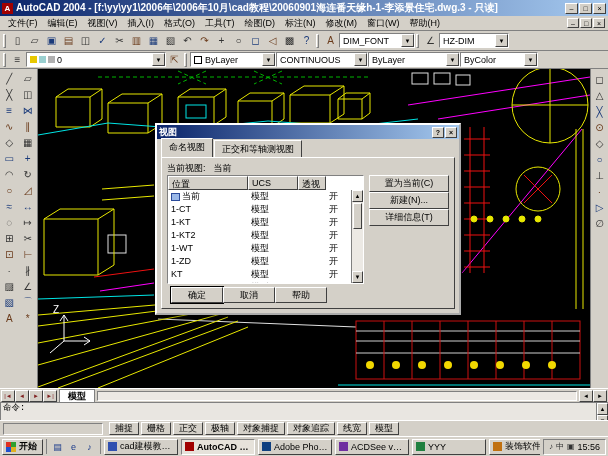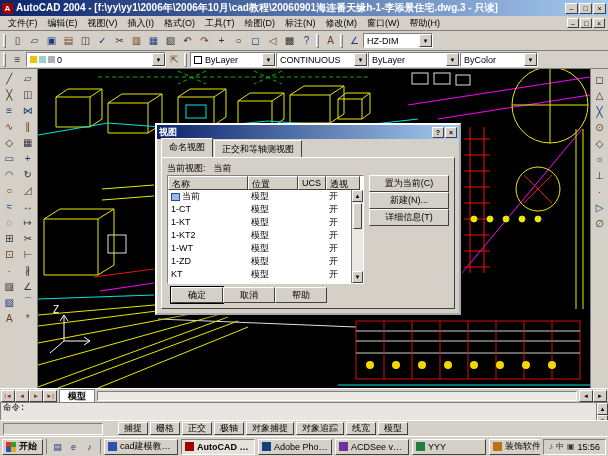--- a/index.html
+++ b/index.html
@@ -95,21 +95,21 @@
   .ltab{height:13px;padding:0 8px;background:#fff;border:1px solid var(--sh);border-bottom:none;font-weight:bold;display:flex;align-items:center;margin-left:2px;white-space:nowrap;}
   .tabfill{flex:1;height:10px;margin:0 2px;background:#ece9e4;border-top:1px solid var(--sh);border-left:1px solid var(--sh);border-right:1px solid var(--hl);border-bottom:1px solid var(--hl);}
   .tabstrip .navbtn.end{color:#000;}
 
   
   .cmdwin{height:18px;flex:none;background:#e9e6e1;border-top:1px solid var(--sh);border-left:1px solid var(--sh);display:flex;}
   .cmdlines{flex:1;font-family:"DejaVu Sans Mono","Liberation Mono",monospace;font-size:8.5px;line-height:9px;padding:0 2px;overflow:hidden;}
   .cmdscroll{width:12px;background:#ece9e4;border-left:1px solid var(--sh);display:flex;flex-direction:column;}
 
   
-  .statusbar{height:16px;flex:none;display:flex;align-items:center;gap:9px;background:var(--face);border-top:1px solid var(--hl);padding:0 3px;}
+  .statusbar{height:16px;flex:none;display:flex;align-items:center;gap:0;background:var(--face);border-top:1px solid var(--hl);padding:0 3px;}
   .coords{width:100px;height:12px;margin-right:6px;padding:0 3px;font-size:8px;flex:none;}
   .sbtn{height:13px;padding:0 5px;display:flex;align-items:center;white-space:nowrap;}
 
   
   .taskbar{height:20px;flex:none;display:flex;align-items:center;gap:3px;background:var(--face);border-top:1px solid var(--hl);padding:0 2px;}
   .startbtn{height:16px;padding:0 5px 0 3px;display:flex;align-items:center;gap:3px;font-weight:bold;flex:none;}
   .flag{width:10px;height:10px;display:grid;grid-template-columns:5px 5px;grid-template-rows:5px 5px;flex:none;}
   .flag i:nth-child(1){background:#e03020;}.flag i:nth-child(2){background:#30a030;}
   .flag i:nth-child(3){background:#2050d0;}.flag i:nth-child(4){background:#e0b020;}
   .qlaunch{display:flex;gap:1px;flex:none;padding:0 3px;border-left:1px solid var(--sh);border-right:1px solid var(--sh);}
@@ -217,20 +217,24 @@
           <span class="glyph">▩</span>
         </span>
         <span class="tbtn">
           <span class="glyph">?</span>
         </span>
       </div>
     <span class="grip"></span>
     <span class="tbtn">
         <span class="glyph">A</span>
       </span>
+    <div class="combo" style="width:76px">
+      <span class="cval">DIM_FONT</span>
+      <span class="arrow raised">▼</span>
+    </div>
     <span class="grip"></span>
     <span class="tbtn">
         <span class="glyph">∠</span>
       </span>
     <div class="combo" style="width:70px">
       <span class="cval">HZ-DIM</span>
       <span class="arrow raised">▼</span>
     </div>
   </div>
 
@@ -489,21 +493,20 @@
           </div>
         <div class="dlg-page">
           <div class="cur-row">
             <span>当前视图:</span>
             <span>当前</span>
           </div>
           <div class="dlg-content">
             <div class="vtable">
               <div class="vhead">
 
-              <span class="vh">名称</span>
                   <span class="vh">位置</span>
                   <span class="vh">UCS</span>
                   <span class="vh">透视</span>
                 </div>
               <div class="vbody">
 
               <div class="vrow sel">
                   <span class="cell">
                       <i class="row-icon"></i>
                       <span>当前</span>

